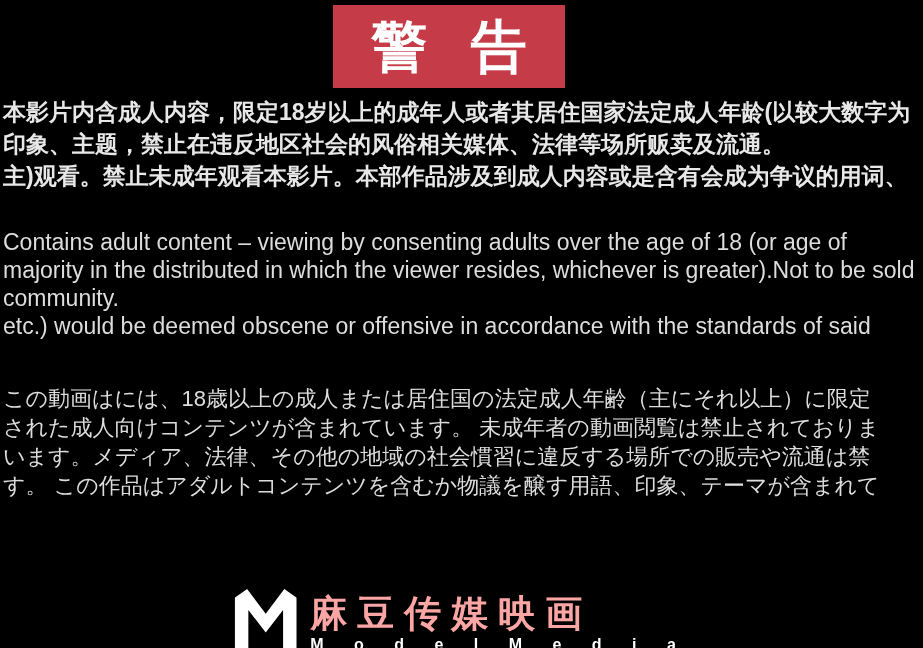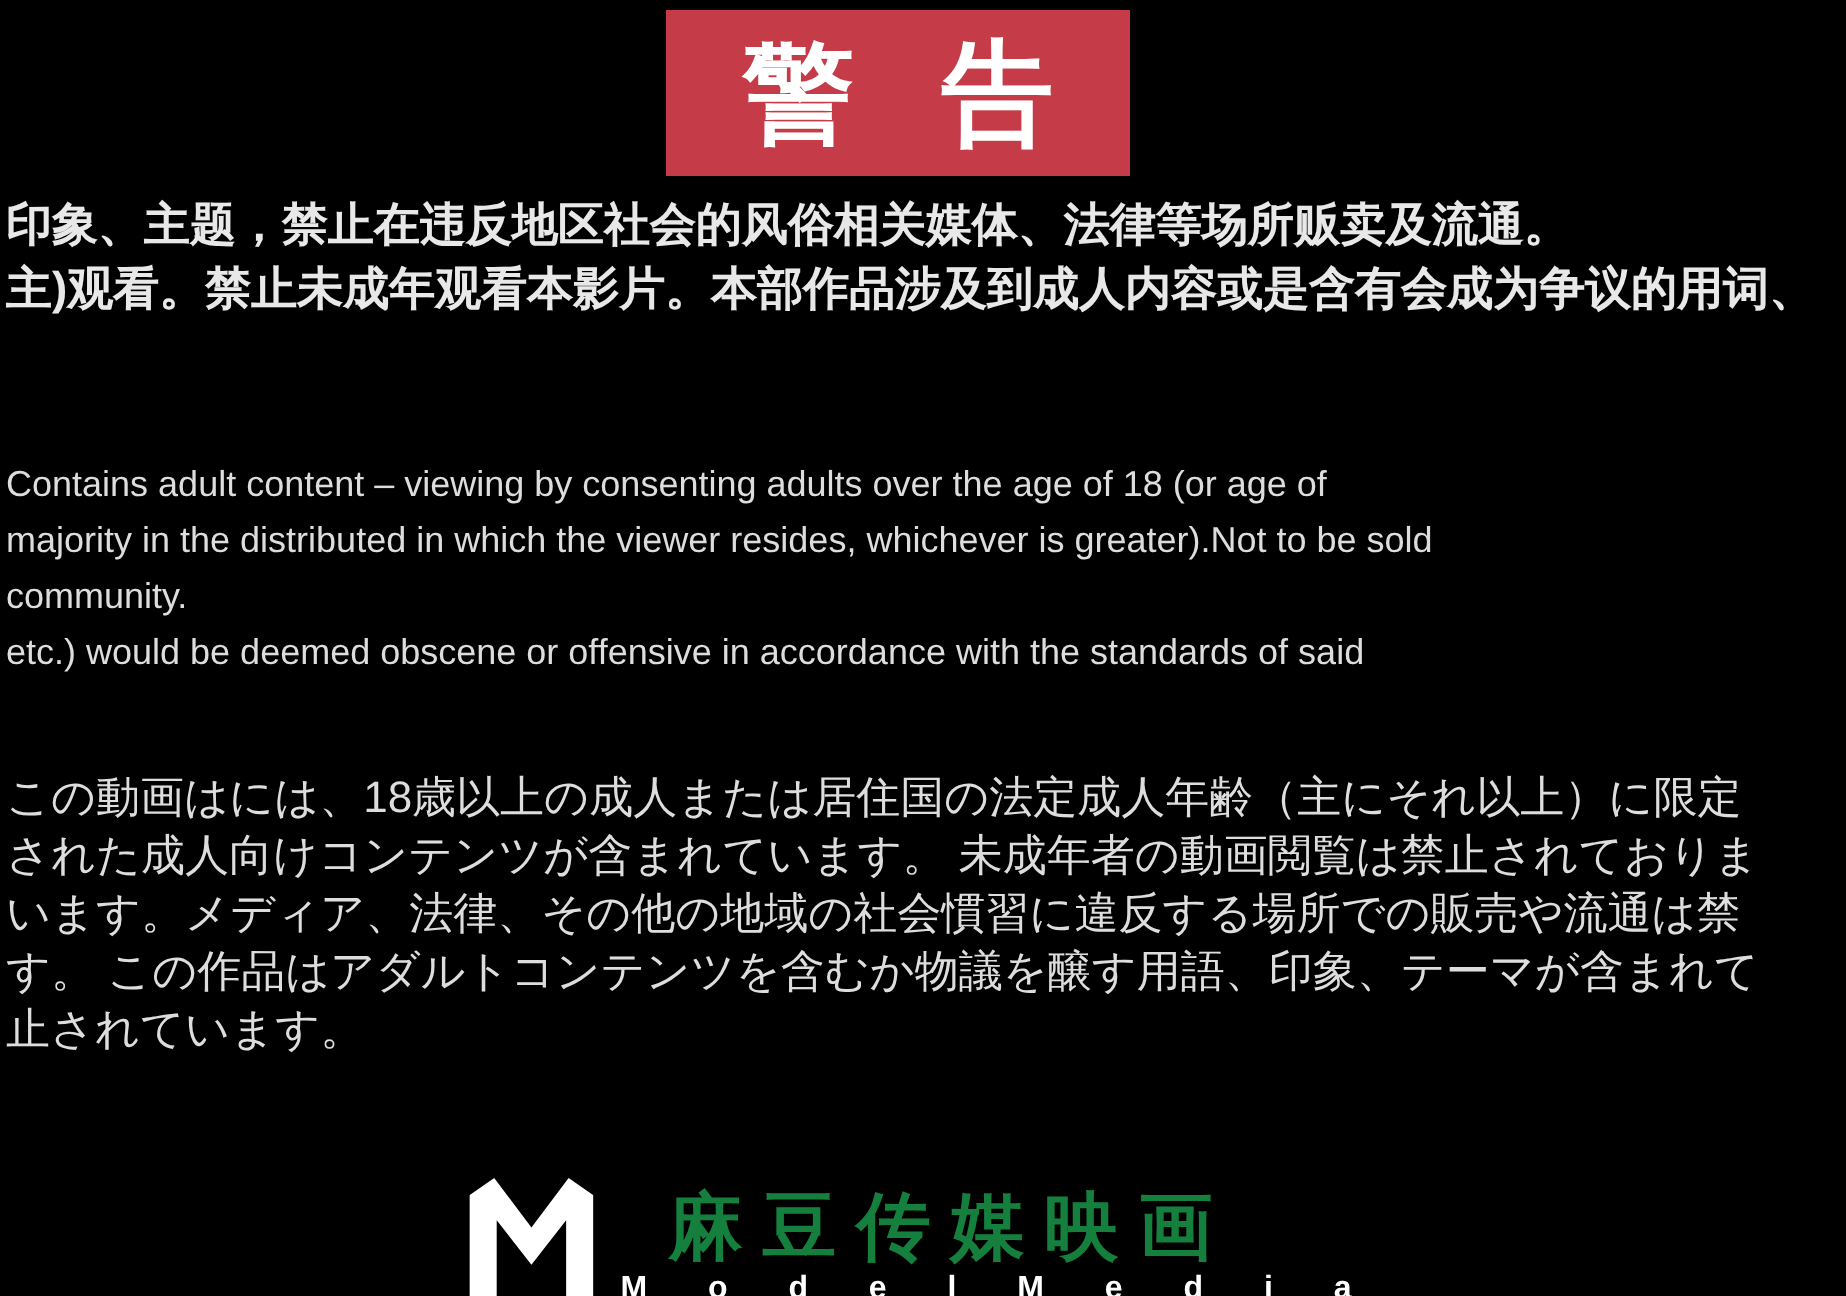--- a/index.html
+++ b/index.html
@@ -46,21 +46,21 @@
   }
   .zh {
     top: 96px;
     font-size: 23px;
     font-weight: bold;
     line-height: 32px;
     color: #e8e8e8;
   }
   .en {
     top: 228px;
-    font-size: 18px;
+    font-size: 23px;
     font-weight: 400;
     line-height: 28px;
     color: #dddddd;
   }
   .jp {
     top: 384px;
     font-size: 22px;
     font-weight: 400;
     line-height: 29px;
     color: #dddddd;
@@ -77,63 +77,62 @@
     width: 62px;
     height: 68px;
     margin-right: 14px;
   }
   .logo-text {
     display: flex;
     flex-direction: column;
     align-items: flex-start;
   }
   .logo-zh {
-    color: #15803d;
+    color: #fca5a5;
     font-size: 37px;
     font-weight: bold;
     letter-spacing: 10px;
     line-height: 1.1;
     white-space: nowrap;
-    margin-left: 24px;
   }
   .logo-en {
     color: #ffffff;
     font-size: 16px;
     font-weight: bold;
     letter-spacing: 13px;
     line-height: 1.1;
     margin-top: 2px;
     white-space: nowrap;
   }
 </style>
 </head>
 <body>
 
 <div class="banner">
   <span class="banner-title">警 告</span>
 </div>
 
 <div class="para zh">
+  <div>本影片内含成人内容，限定18岁以上的成年人或者其居住国家法定成人年龄(以较大数字为</div>
   <div>印象、主题，禁止在违反地区社会的风俗相关媒体、法律等场所贩卖及流通。</div>
   <div>主)观看。禁止未成年观看本影片。本部作品涉及到成人内容或是含有会成为争议的用词、</div>
 </div>
 
 <div class="para en">
   <div>Contains adult content – viewing by consenting adults over the age of 18 (or age of</div>
   <div>majority in the distributed in which the viewer resides, whichever is greater).Not to be sold</div>
   <div>community.</div>
   <div>etc.) would be deemed obscene or offensive in accordance with the standards of said</div>
 </div>
 
 <div class="para jp">
   <div>この動画はには、18歳以上の成人または居住国の法定成人年齢（主にそれ以上）に限定</div>
   <div>された成人向けコンテンツが含まれています。 未成年者の動画閲覧は禁止されておりま</div>
   <div>います。メディア、法律、その他の地域の社会慣習に違反する場所での販売や流通は禁</div>
   <div>す。 この作品はアダルトコンテンツを含むか物議を醸す用語、印象、テーマが含まれて</div>
-  <div>止されています。</div>
 </div>
 
 <div class="logo">
   <svg class="logo-mark" viewBox="0 0 100 100" xmlns="http://www.w3.org/2000/svg" aria-hidden="true">
     <polygon fill="#ffffff" points="0,14 20,0 50,40 80,0 100,14 100,100 78,100 78,34 50,70 22,34 22,100 0,100"></polygon>
   </svg>
   <div class="logo-text">
     <span class="logo-zh">麻豆传媒映画</span>
     <span class="logo-en">M o d e l  M e d i a</span>
   </div>

